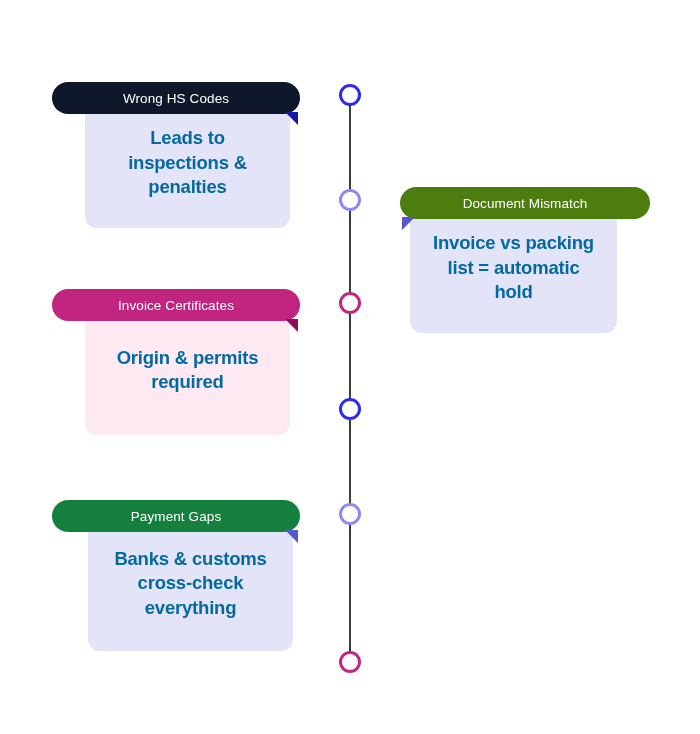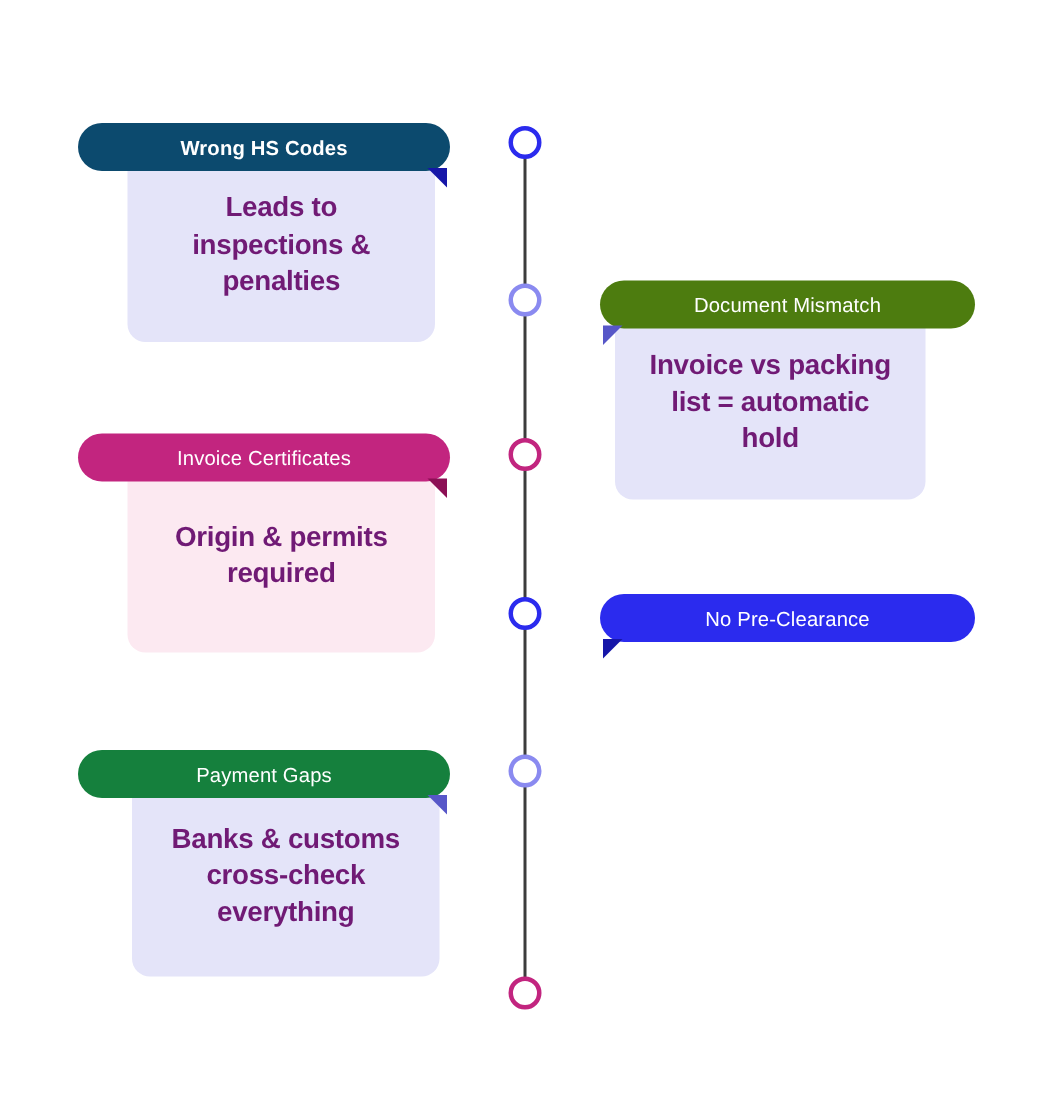--- a/index.html
+++ b/index.html
@@ -81,21 +81,21 @@
     border-top: 13px solid #1616a8;
   }
 
   .card-body {
     position: relative;
     border-radius: 12px;
     display: flex;
     align-items: center;
     justify-content: center;
     text-align: center;
-    color: #701a75;
+    color: #0369a1;
     font-size: 18.5px;
     font-weight: 700;
     line-height: 1.32;
     letter-spacing: -0.2px;
     padding: 0 21px;
     box-sizing: border-box;
     margin-top: -16px;
     z-index: 1;
   }
 </style>
@@ -110,21 +110,21 @@
       <div class="timeline-marker" style="left: 350px; top: 95px; border-color: rgb(43, 43, 238);"></div>
       <div class="timeline-marker" style="left: 350px; top: 200px; border-color: rgb(138, 138, 240);"></div>
       <div class="timeline-marker" style="left: 350px; top: 303px; border-color: rgb(194, 37, 127);"></div>
       <div class="timeline-marker" style="left: 350px; top: 409px; border-color: rgb(43, 43, 238);"></div>
       <div class="timeline-marker" style="left: 350px; top: 514px; border-color: rgb(138, 138, 240);"></div>
       <div class="timeline-marker" style="left: 350px; top: 662px; border-color: rgb(194, 37, 127);"></div>
     </div>
 
   <div id="cards-layer">
       <div class="card left" style="left: 52px; top: 82px; width: 248px;">
-        <div class="card-header" style="background: #0c4a6e; width: 248px; margin-left: 0px; font-weight: bold;">
+        <div class="card-header" style="background: #0f172a; width: 248px; margin-left: 0px;">
           <span>Wrong HS Codes</span>
           <div class="card-tail" style="border-top-color: rgb(22, 22, 168);"></div>
         </div>
         <div class="card-body" style="background: rgb(228, 228, 249); width: 205px; height: 130px; margin-left: 33px;">
           <span>Leads to inspections &amp; penalties</span>
         </div>
       </div>
       <div class="card left" style="left: 52px; top: 289px; width: 248px;">
         <div class="card-header" style="background: rgb(194, 37, 127); width: 248px; margin-left: 0px;">
           <span>Invoice Certificates</span>
@@ -146,20 +146,16 @@
       <div class="card right" style="left: 400px; top: 187px; width: 250px;">
         <div class="card-header" style="background: #4d7c0f; width: 250px; margin-left: 0px;">
           <span>Document Mismatch</span>
           <div class="card-tail" style="border-top-color: rgb(87, 87, 200);"></div>
         </div>
         <div class="card-body" style="background: rgb(228, 228, 249); width: 207px; height: 130px; margin-left: 10px;">
           <span>Invoice vs packing list = automatic hold</span>
         </div>
       </div>
       <div class="card right" style="left: 400px; top: 396px; width: 250px;">
-        <div class="card-header" style="background: rgb(43, 43, 238); width: 250px; margin-left: 0px;">
-          <span>No Pre-Clearance</span>
-          <div class="card-tail" style="border-top-color: rgb(22, 22, 168);"></div>
-        </div>
       </div>
     </div>
 
 </div>
 
 </body></html>

